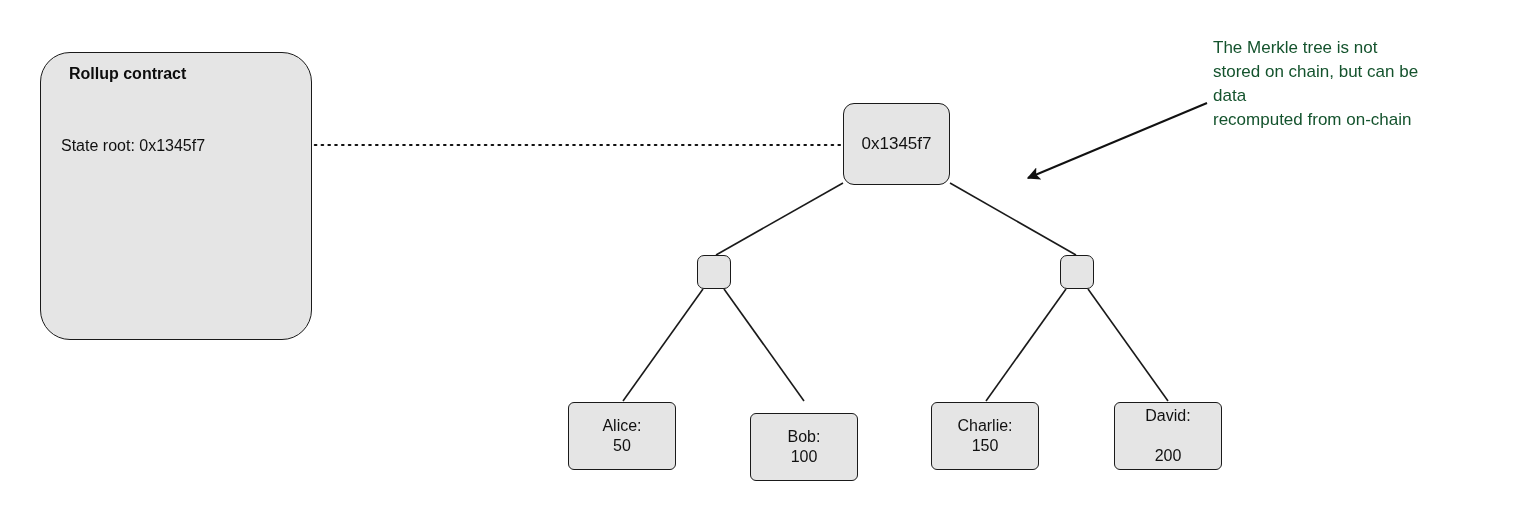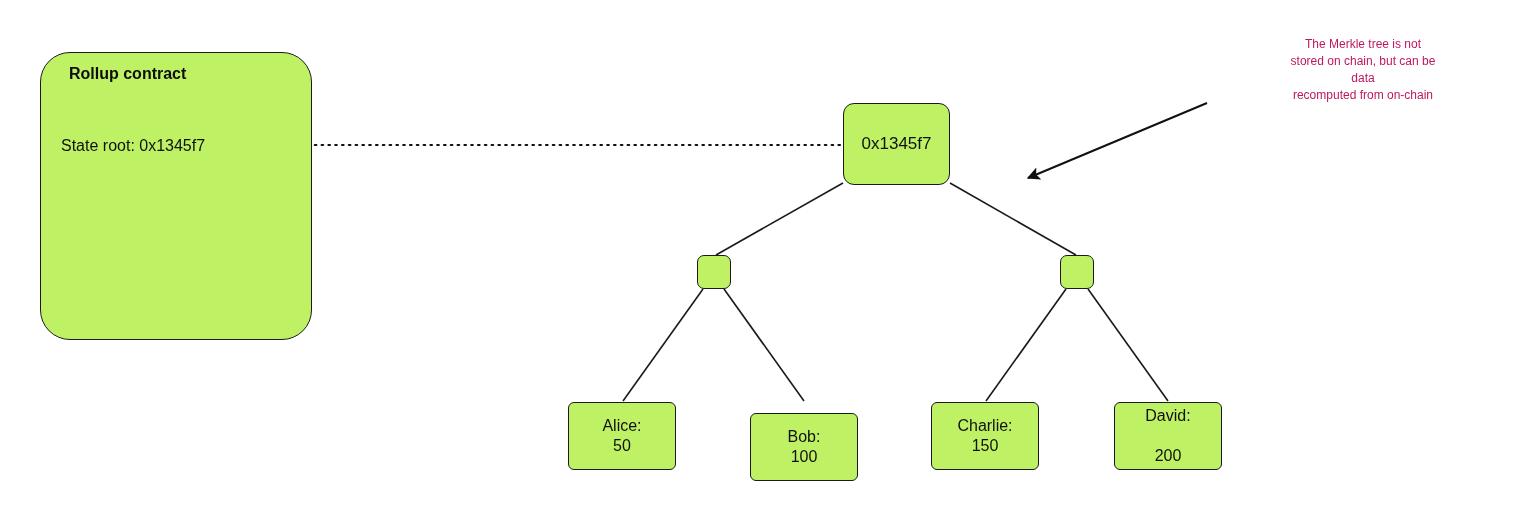--- a/index.html
+++ b/index.html
@@ -23,21 +23,21 @@
     left: 0;
     top: 0;
     width: 1538px;
     height: 512px;
     pointer-events: none;
   }
 
   .node {
     position: absolute;
     box-sizing: border-box;
-    background: #bef264;
+    background: #e5e5e5;
     border: 1.6px solid #1a1a1a;
     display: flex;
     flex-direction: column;
     align-items: center;
     justify-content: center;
     color: #111111;
     line-height: 1.22;
     text-align: center;
   }
 
@@ -101,23 +101,22 @@
   #leaf-david   { left: 1114px; top: 402px; gap: 20px; }
 
   .leaf-line { display: block; }
 
   
   #annotation {
     position: absolute;
     left: 1213px;
     top: 36px;
     width: 300px;
-    text-align: center;
-    font-size: 12px;
-    color: #be185d;
+    font-size: 17px;
+    color: #14532d;
     line-height: 1.42;
   }
   #annotation span { display: block; }
 </style>
 </head>
 <body>
 
 <div id="canvas">
 
   <svg id="edges" viewBox="0 0 1538 512" xmlns="http://www.w3.org/2000/svg">

